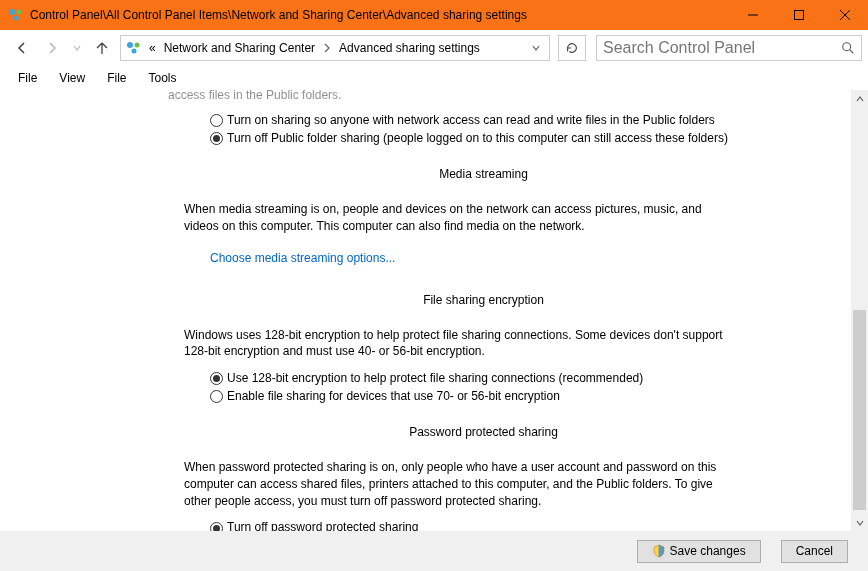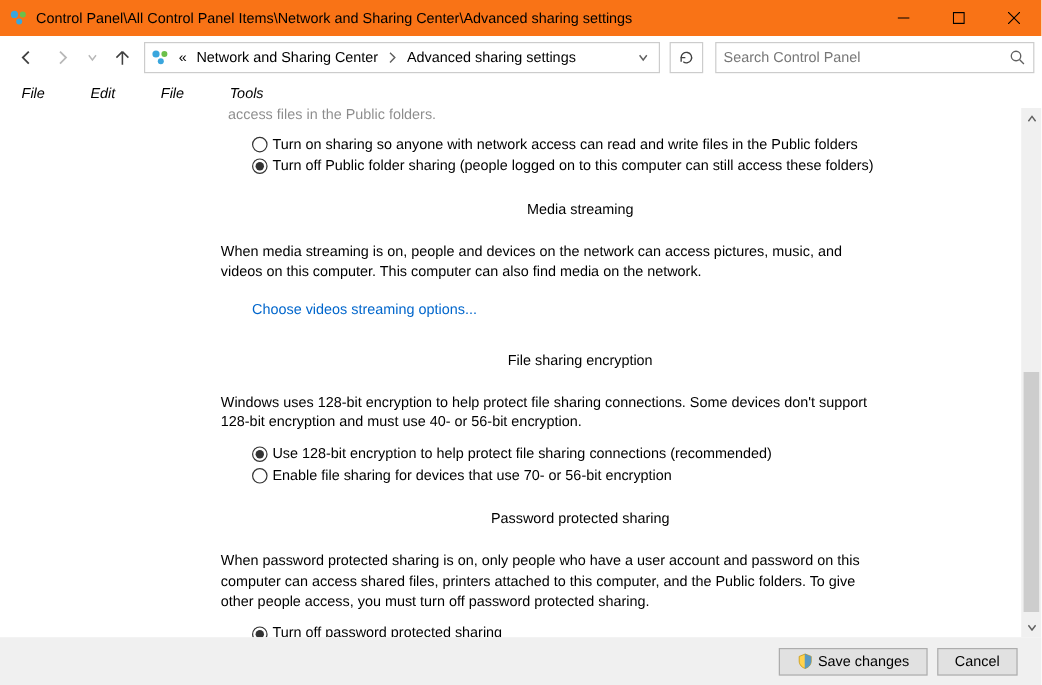--- a/index.html
+++ b/index.html
@@ -69,32 +69,31 @@
     .search-box {
       width: 266px; height: 26px;
       border: 1px solid #ccc;
       display: flex; align-items: center;
       padding: 0 6px;
       margin-left: 4px;
       color: #777;
     }
     .search-box input {
       border: none; outline: none; flex: 1;
-      font-family: inherit; font-size: 12px;
+      font-family: inherit; font-size: 16px;
       color: #000;
     }
     .search-box input::placeholder { color: #777; }
     .search-box .search-icon { color: #555; }
     .menu-row {
       height: 24px;
       display: flex;
       align-items: center;
       padding: 0 8px;
-      gap: 18px;
-      font-style: italic;
+      gap: 2px;
     }
     .menu-item { padding: 2px 10px; }
     .content-wrap {
       position: absolute;
       top: 90px; left: 0; right: 0; bottom: 40px;
       overflow: hidden;
     }
     .scroll-vtrack {
       position: absolute; right: 0; top: 0; bottom: 0;
       width: 17px; background: #f0f0f0;
@@ -108,21 +107,21 @@
       background: #cdcdcd;
     }
     .content {
       position: absolute;
       left: 0; right: 17px; top: 0; bottom: 0;
       padding: 0 40px 0 156px;
       overflow: hidden;
     }
     .cutoff-text {
       color: #666; font-size: 12px;
-      margin-left: 34px;
+      margin-left: 12px;
       margin-top: -2px;
       margin-bottom: 10px;
     }
     .radio-row {
       display: flex; align-items: center;
       margin: 3px 0 3px 54px;
       gap: 4px;
       max-width: 540px;
     }
     .radio {
@@ -164,21 +163,21 @@
       display: flex; align-items: center; justify-content: flex-end;
       padding: 0 20px;
       gap: 8px;
     }
     .btn {
       height: 23px;
       padding: 0 14px;
       border: 1px solid #adadad;
       background: #e1e1e1;
       font-family: inherit; font-size: 12px;
-      display: inline-flex; align-items: center; gap: 4px;
+      display: inline-flex; align-items: center; gap: 4px; margin-left: 12px;
     }
     .btn.shield .shield-icon {
       width: 14px; height: 14px;
     }
     svg { display: block; }
   </style>
 </head>
 <body>
 
 <div class="titlebar">
@@ -269,21 +268,21 @@
       <svg width="14" height="14" viewBox="0 0 16 16">
           <circle cx="6.5" cy="6.5" r="4.5" fill="none" stroke="#606060" stroke-width="1.3"></circle>
           <line x1="10" y1="10" x2="14" y2="14" stroke="#606060" stroke-width="1.3"></line>
         </svg>
     </span>
   </div>
 </div>
 
 <div class="menu-row">
   <div class="menu-item">File</div>
-  <div class="menu-item">Edit</div>
+  <div class="menu-item">View</div>
   <div class="menu-item">File</div>
   <div class="menu-item">Tools</div>
 </div>
 
 <div class="content-wrap">
   <div class="content">
 
     <div class="cutoff-text" style="color:#000;opacity:0.45">access files in the Public folders.</div>
 
     <div class="radio-row">
@@ -293,21 +292,21 @@
     <div class="radio-row">
       <span class="radio checked"></span>
       <span>Turn off Public folder sharing (people logged on to this computer can still access these folders)</span>
     </div>
 
     <div class="section-header">
       <span class="label">Media streaming</span>
       <span class="rule"></span>
     </div>
     <div class="section-desc">When media streaming is on, people and devices on the network can access pictures, music, and videos on this computer. This computer can also find media on the network.</div>
-    <span class="link">Choose videos streaming options...</span>
+    <span class="link">Choose media streaming options...</span>
 
     <div class="section-header">
       <span class="label">File sharing encryption</span>
       <span class="rule"></span>
     </div>
     <div class="section-desc">Windows uses 128-bit encryption to help protect file sharing connections. Some devices don't support 128-bit encryption and must use 40- or 56-bit encryption.</div>
     <div class="radio-row">
       <span class="radio checked"></span>
       <span>Use 128-bit encryption to help protect file sharing connections (recommended)</span>
     </div>

